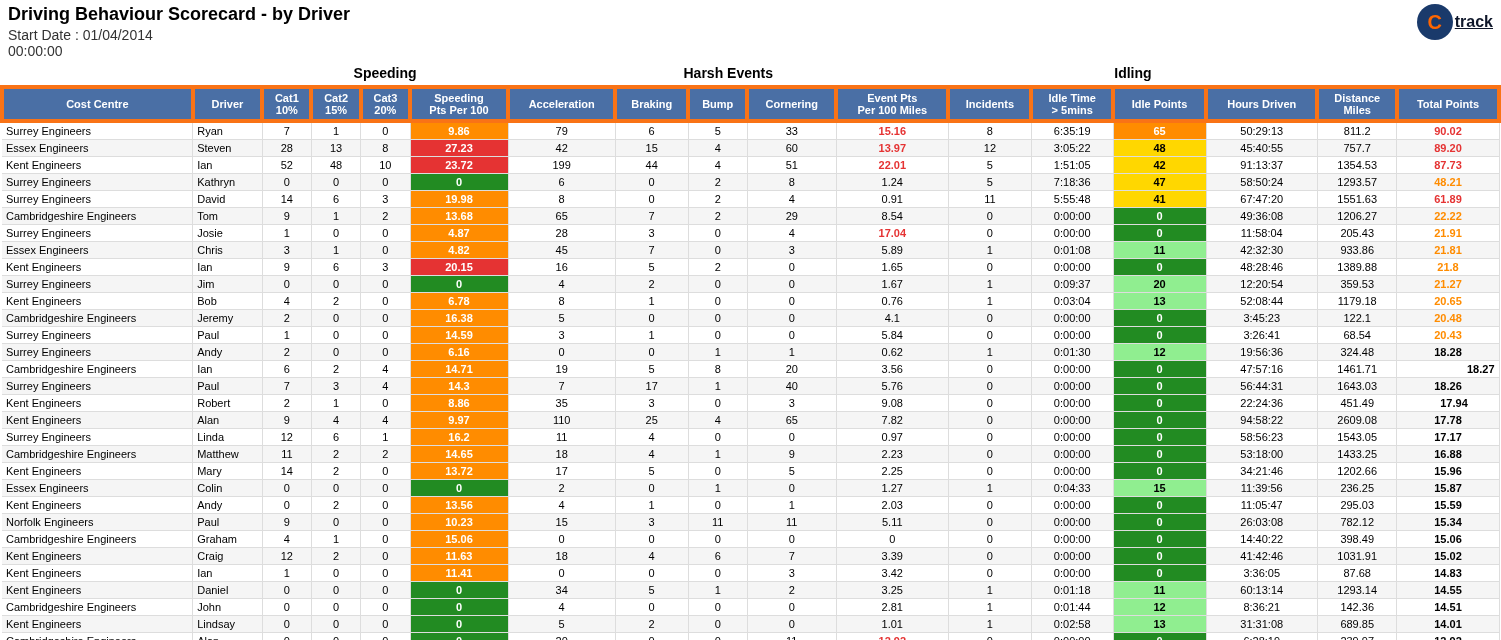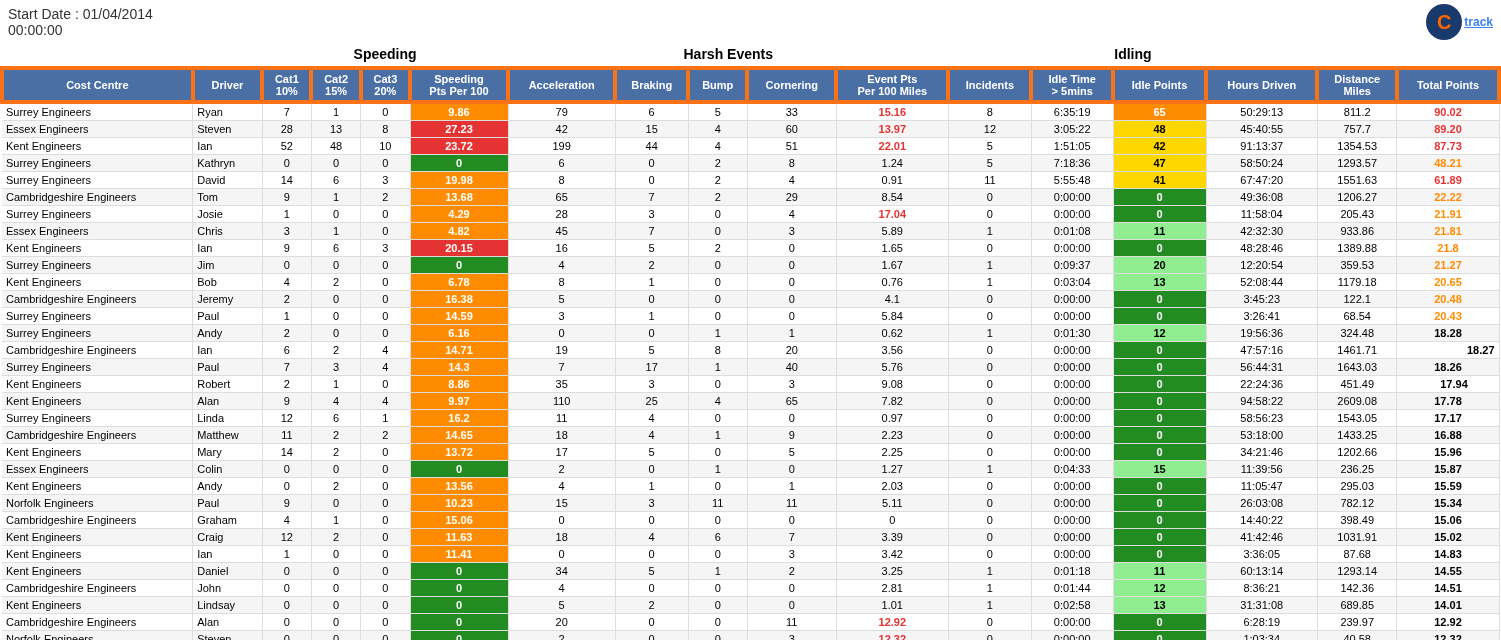--- a/index.html
+++ b/index.html
@@ -75,30 +75,31 @@
       display: flex;
       align-items: center;
       justify-content: center;
     }
   </style>
 </head>
 <body>
 
 <div class="header-bar">
   <div>
+    <div class="title">Driving Behaviour Scorecard - by Driver</div>
     <div class="date-info">
       <span>Start Date : 01/04/2014</span><br>
       <span>00:00:00</span>
     </div>
   </div>
   <div class="logo-container">
     <div class="logo-circle">
       <span style="color:#ff6600; font-size:20px; font-weight:bold;">C</span>
     </div>
-    <span style="color:#3b82f6; font-size:12px; font-weight:bold;text-decoration:underline;">track</span>
+    <span style="color:#0f172a; font-size:16px; font-weight:bold;text-decoration:underline;">track</span>
   </div>
 </div>
 
 <table>
   <thead>
     <tr class="section-row">
       <th colspan="2"></th>
       <th colspan="4" style="font-size:14px;">Speeding</th>
       <th colspan="5" style="font-size:14px;">Harsh Events</th>
       <th colspan="4" style="font-size:14px;">Idling</th>
@@ -238,21 +239,21 @@
     <td>49:36:08</td>
     <td>1206.27</td>
     <td style="color:#ff8c00;font-weight:bold;">22.22</td>
   </tr>
       <tr>
     <td>Surrey Engineers</td>
     <td>Josie</td>
     <td>1</td>
     <td>0</td>
     <td>0</td>
-    <td class="orange-bg speeding-pts">4.29</td>
+    <td class="orange-bg speeding-pts">4.87</td>
     <td>28</td>
     <td>3</td>
     <td>0</td>
     <td>4</td>
     <td style="color:#e53333;font-weight:bold;">17.04</td>
     <td>0</td>
     <td>0:00:00</td>
     <td class="idle-pts-zero">0</td>
     <td>11:58:04</td>
     <td>205.43</td>

